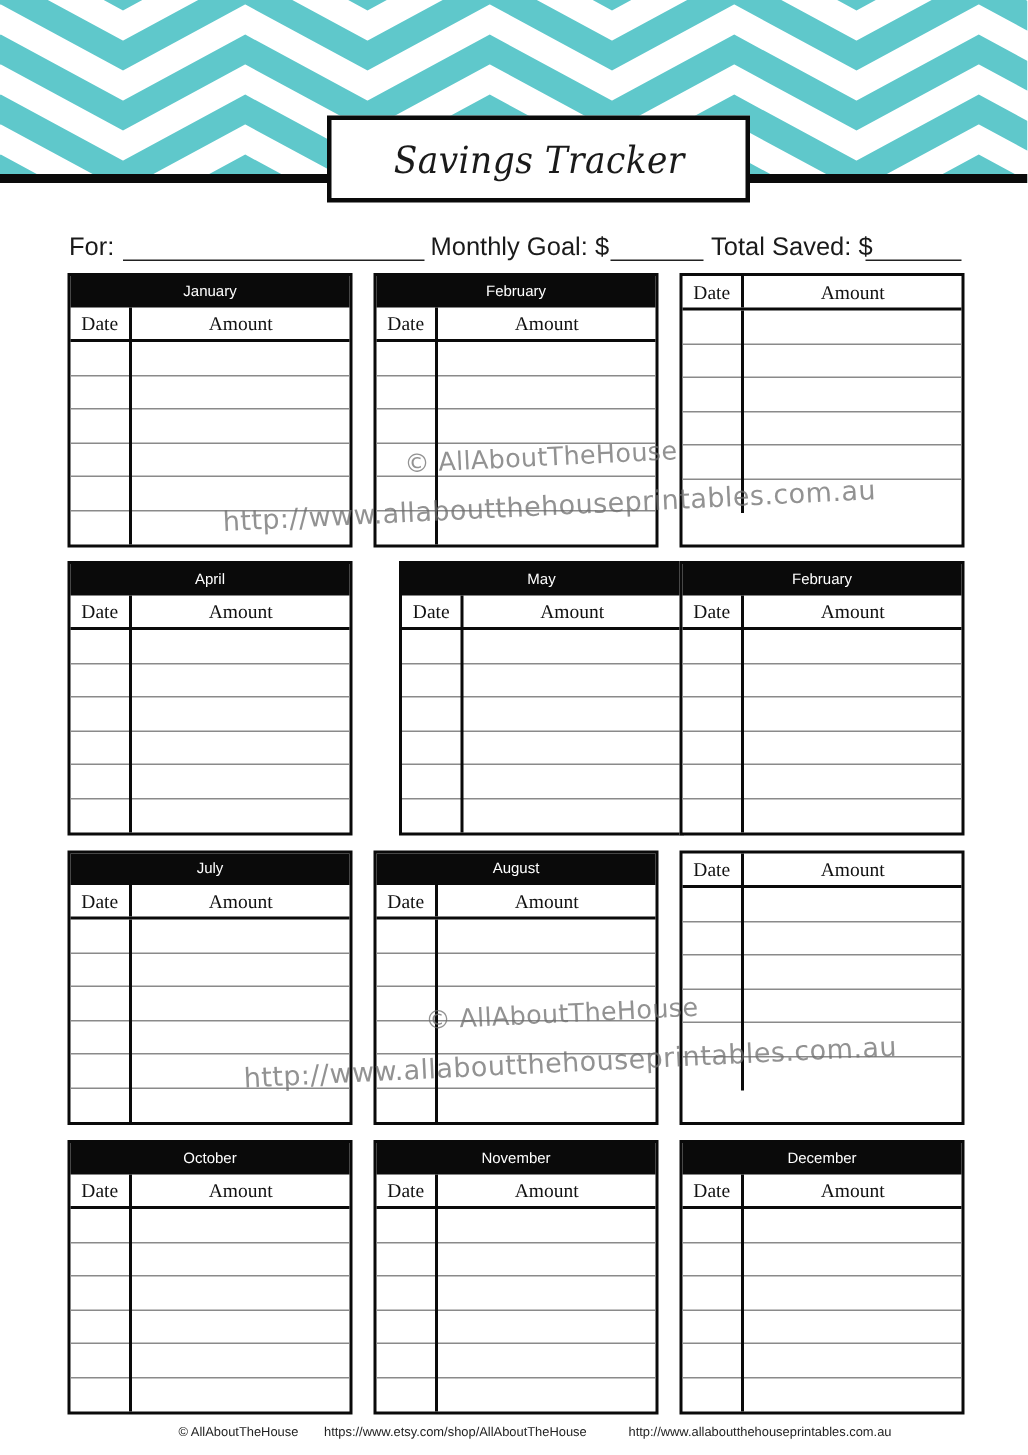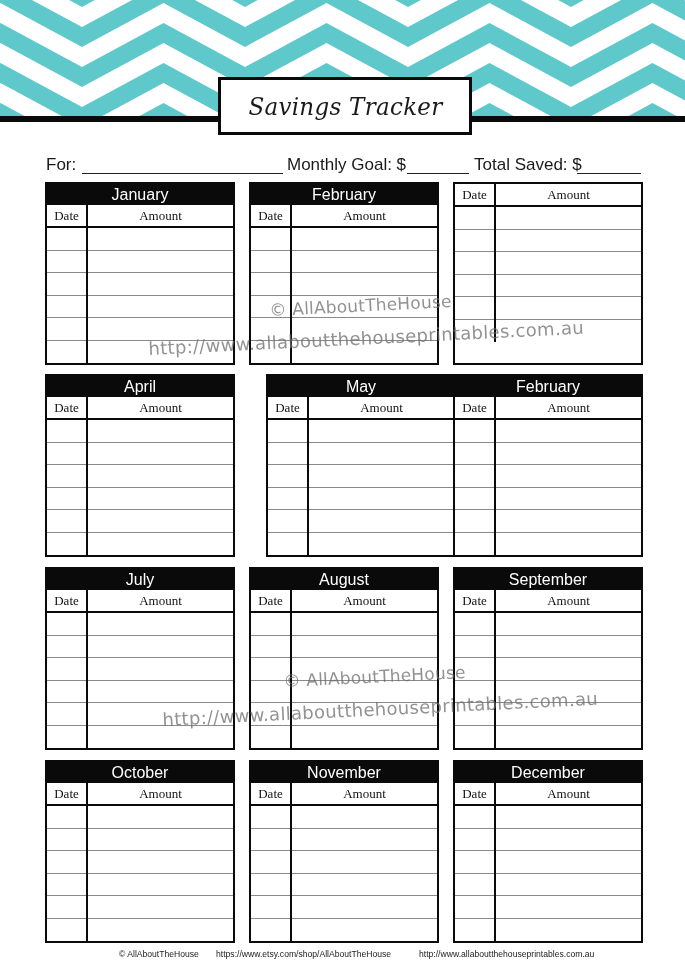--- a/index.html
+++ b/index.html
@@ -4,21 +4,21 @@
 <style>
   * { box-sizing: border-box; margin: 0; padding: 0; }
   html, body { width: 685px; height: 970px; background: #ffffff; overflow: hidden; }
   body { position: relative; font-family: "DejaVu Sans", "Liberation Sans", sans-serif; color: #111; }
 
   .banner { position: absolute; left: 0; top: 0; width: 685px; height: 117px; overflow: hidden; background: #fff; }
   .banner svg { display: block; }
   .banner-rule { position: absolute; left: 0; top: 116px; width: 685px; height: 6px; background: #0a0a0a; }
 
   .title-box {
-    position: absolute; left: 218px; top: 77px; width: 254px; height: 58px;
+    position: absolute; left: 218px; top: 77px; width: 282px; height: 58px;
     background: #fff; border: 3px solid #0a0a0a;
     box-shadow: 0 0 0 1px #fff inset;
     display: flex; align-items: center; justify-content: center;
   }
   .title-text {
     font-family: "DejaVu Serif", "Liberation Serif", serif;
     font-style: italic; font-size: 25px; letter-spacing: 0.3px; color: #1a1a1a;
     transform: scaleX(0.92);
   }
 
@@ -30,21 +30,21 @@
   .info-row span { position: absolute; top: 0; }
   .blank { position: absolute; top: 18px; height: 0; border-bottom: 1.5px solid #222; }
 
   .month {
     position: absolute; width: 190px; height: 183px;
     border: 2px solid #0a0a0a; background: #fff;
   }
   .month-header {
     height: 21px; background: #0a0a0a; color: #fff;
     font-family: "Liberation Sans", "DejaVu Sans", sans-serif;
-    font-size: 16px; text-align: center; line-height: 21px;
+    font-size: 10px; text-align: center; line-height: 21px;
   }
   .col-head {
     display: flex; height: 23px; border-bottom: 2px solid #0a0a0a;
     font-family: Liberation Serif, serif; font-size: 13px;
   }
   .col-head .c-date { width: 41px; border-right: 2px solid #0a0a0a; text-align: center; line-height: 22px; }
   .col-head .c-amt { flex: 1; text-align: center; line-height: 22px; }
   .rows { position: relative; height: 135px; }
   .rows .divider { position: absolute; left: 39px; top: 0; bottom: 0; width: 2px; background: #0a0a0a; }
   .row { height: 22.5px; border-bottom: 1.5px solid #8a8a8a; display: flex; }
@@ -365,21 +365,20 @@
           <div class="cell-date"></div>
           <div class="cell-amt"></div>
         </div>
         <div class="row">
           <div class="cell-date"></div>
           <div class="cell-amt"></div>
         </div>
       </div>
   </div>
     <div class="month" style="left: 453px; top: 567px;">
-    <div class="month-header">September</div>
     <div class="col-head">
       <div class="c-date">Date</div>
       <div class="c-amt">Amount</div>
     </div>
     <div class="rows">
       <div class="divider"></div>
     <div class="row">
           <div class="cell-date"></div>
           <div class="cell-amt"></div>
         </div>

